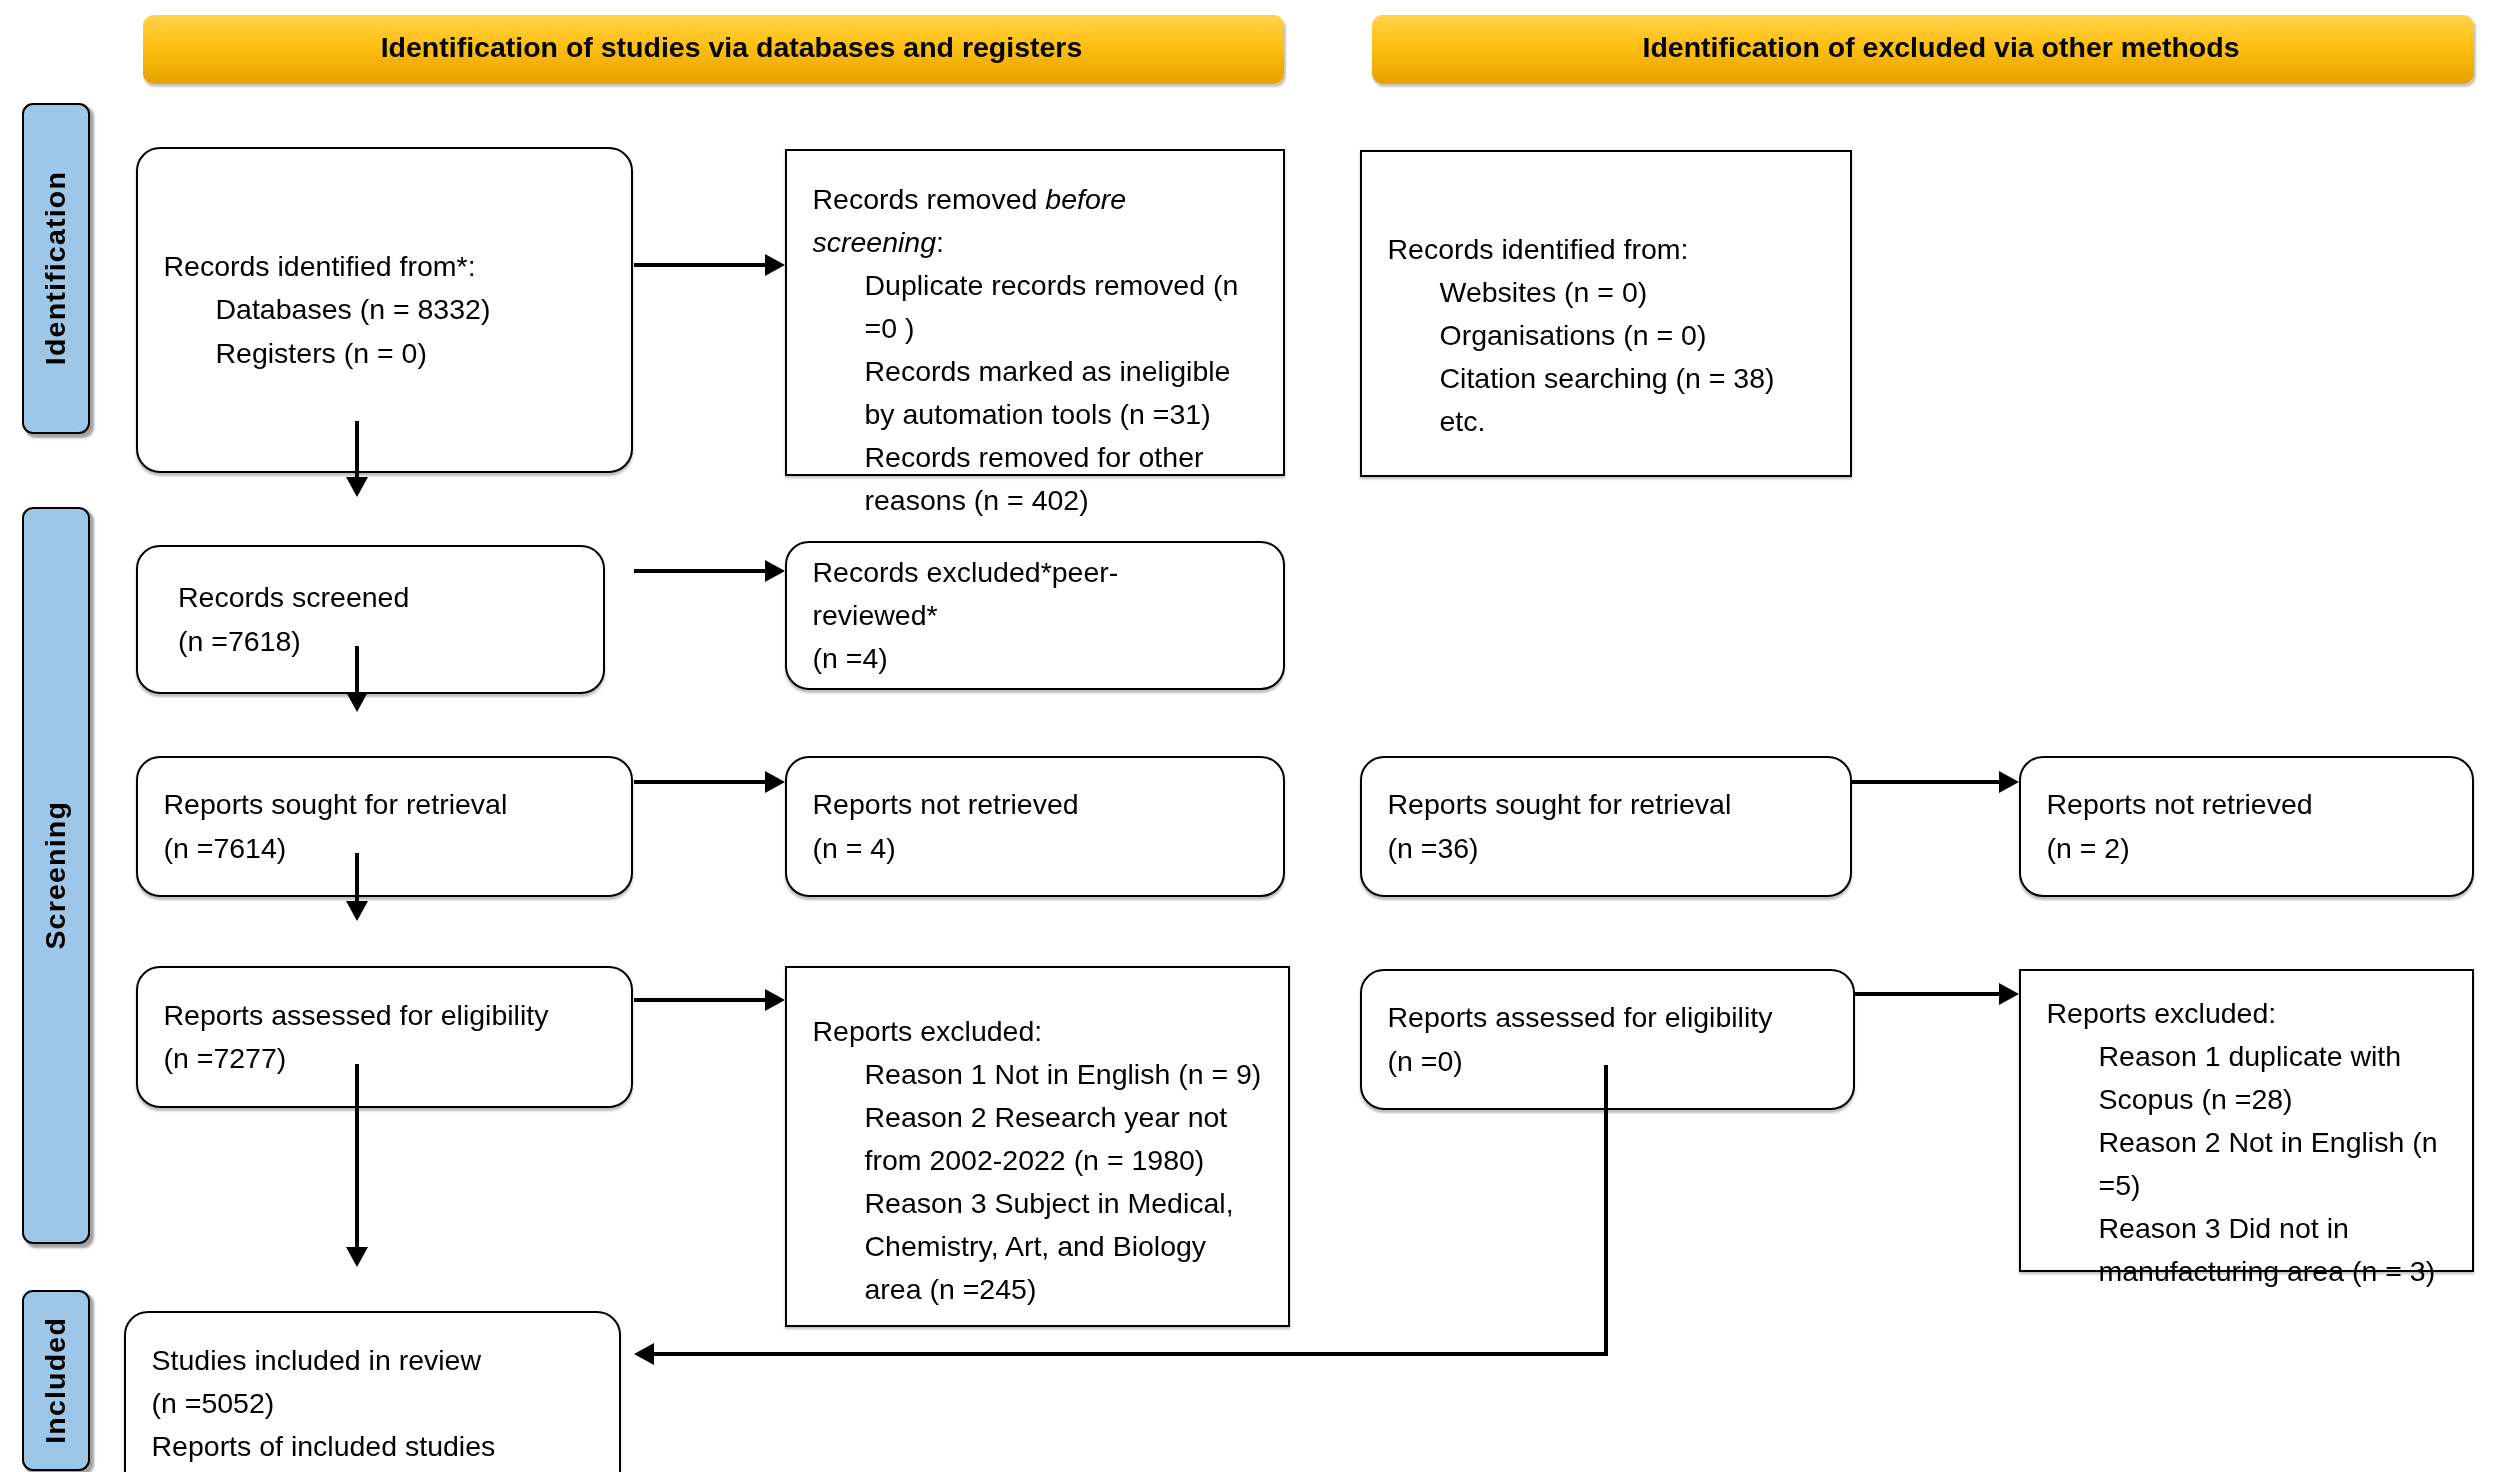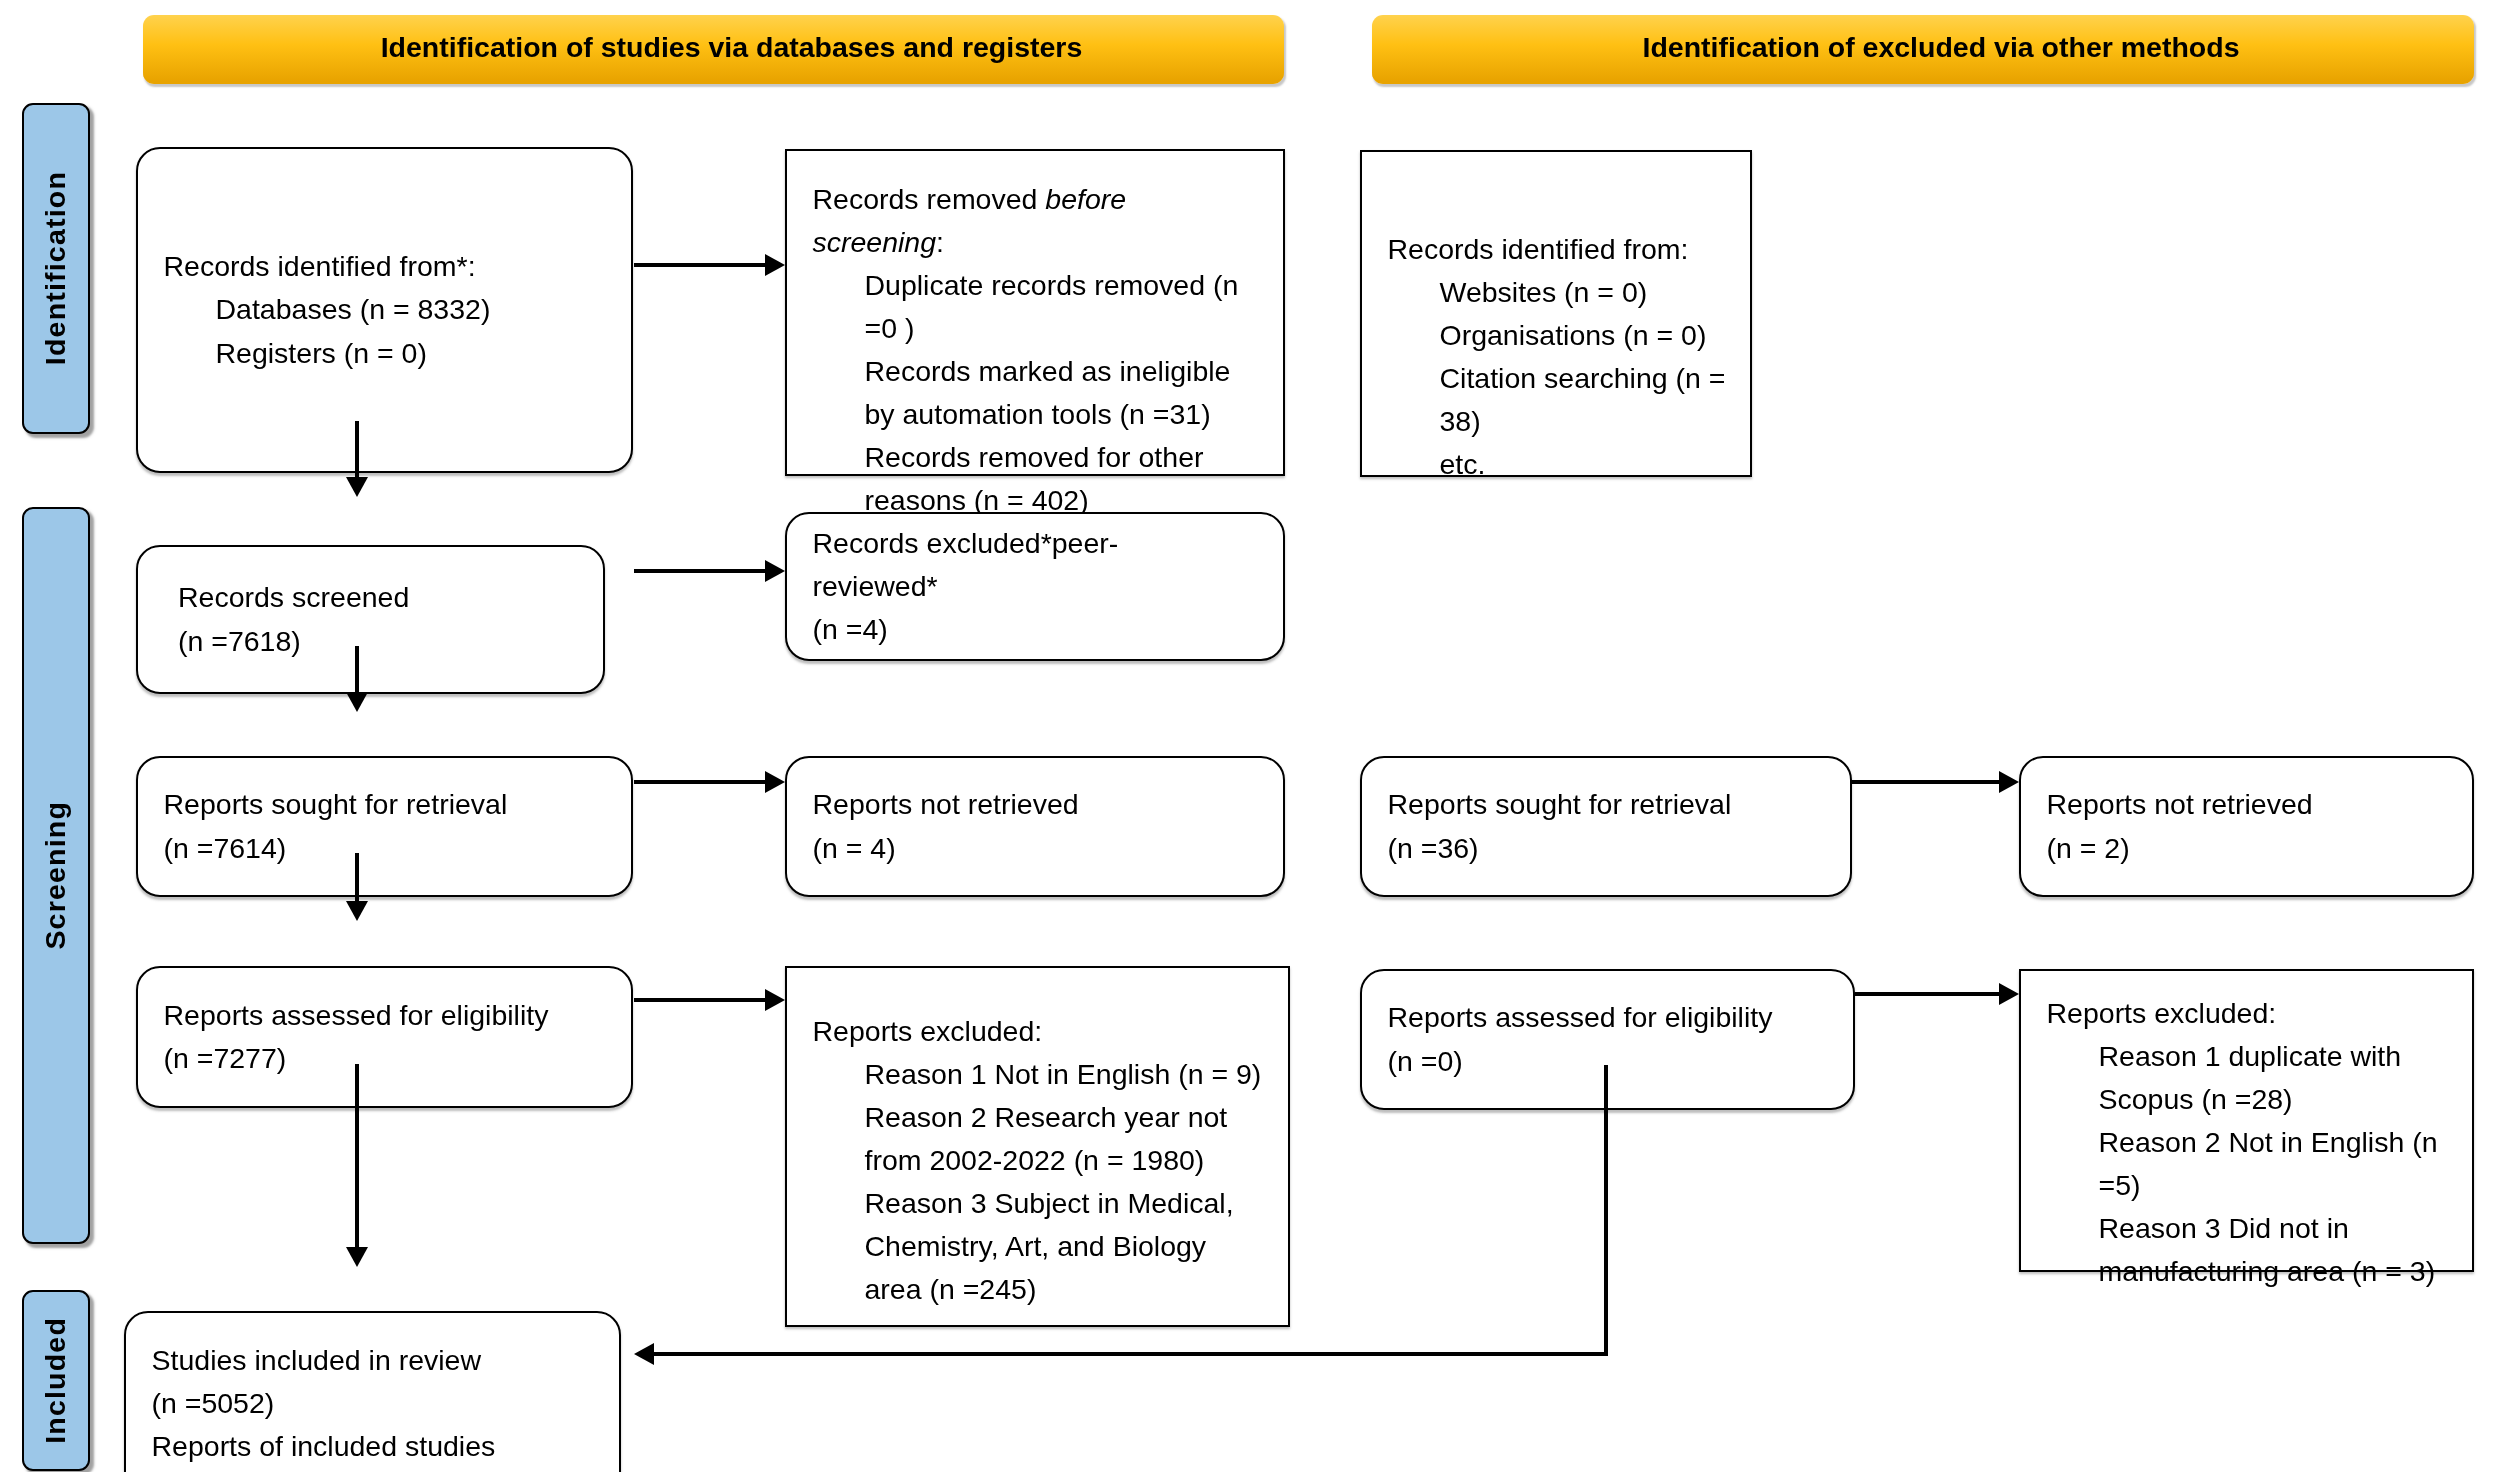--- a/index.html
+++ b/index.html
@@ -98,33 +98,33 @@
     <div class="indent">Registers (n = 0)</div>
   </div>
 
   <div class="box" style="left:785px; top:105px; width:500px; height:327px; padding-top:27px;">
     <div><span>Records removed </span><i>before screening</i><span>:</span></div>
     <div class="indent">Duplicate records removed (n =0 )</div>
     <div class="indent">Records marked as ineligible by automation tools (n =31)</div>
     <div class="indent">Records removed for other reasons (n = 402)</div>
   </div>
 
-  <div class="box" style="left:1360px; top:106px; width:392px; height:327px; padding-top:76px;">
+  <div class="box" style="left:1360px; top:106px; width:492px; height:327px; padding-top:76px;">
     <div>Records identified from:</div>
     <div class="indent">Websites (n = 0)</div>
     <div class="indent">Organisations (n = 0)</div>
     <div class="indent">Citation searching (n = 38)</div>
     <div class="indent">etc.</div>
   </div>
 
   <div class="box v-center" style="left:136px; top:501px; width:469px; height:149px;padding-left:40px;">
     <div>Records screened</div>
     <div>(n =7618)</div>
   </div>
-  <div class="box v-center" style="left:785px; top:468px; width:500px; height:149px;">
+  <div class="box v-center" style="left:785px; top:497px; width:500px; height:149px;">
     <div>Records excluded*peer-</div>
     <div>reviewed*</div>
     <div>(n =4)</div>
   </div>
 
   <div class="box v-center" style="left:136px; top:712px; width:497px; height:141px;">
     <div>Reports sought for retrieval</div>
     <div>(n =7614)</div>
   </div>
   <div class="box v-center" style="left:785px; top:712px; width:500px; height:141px;">

